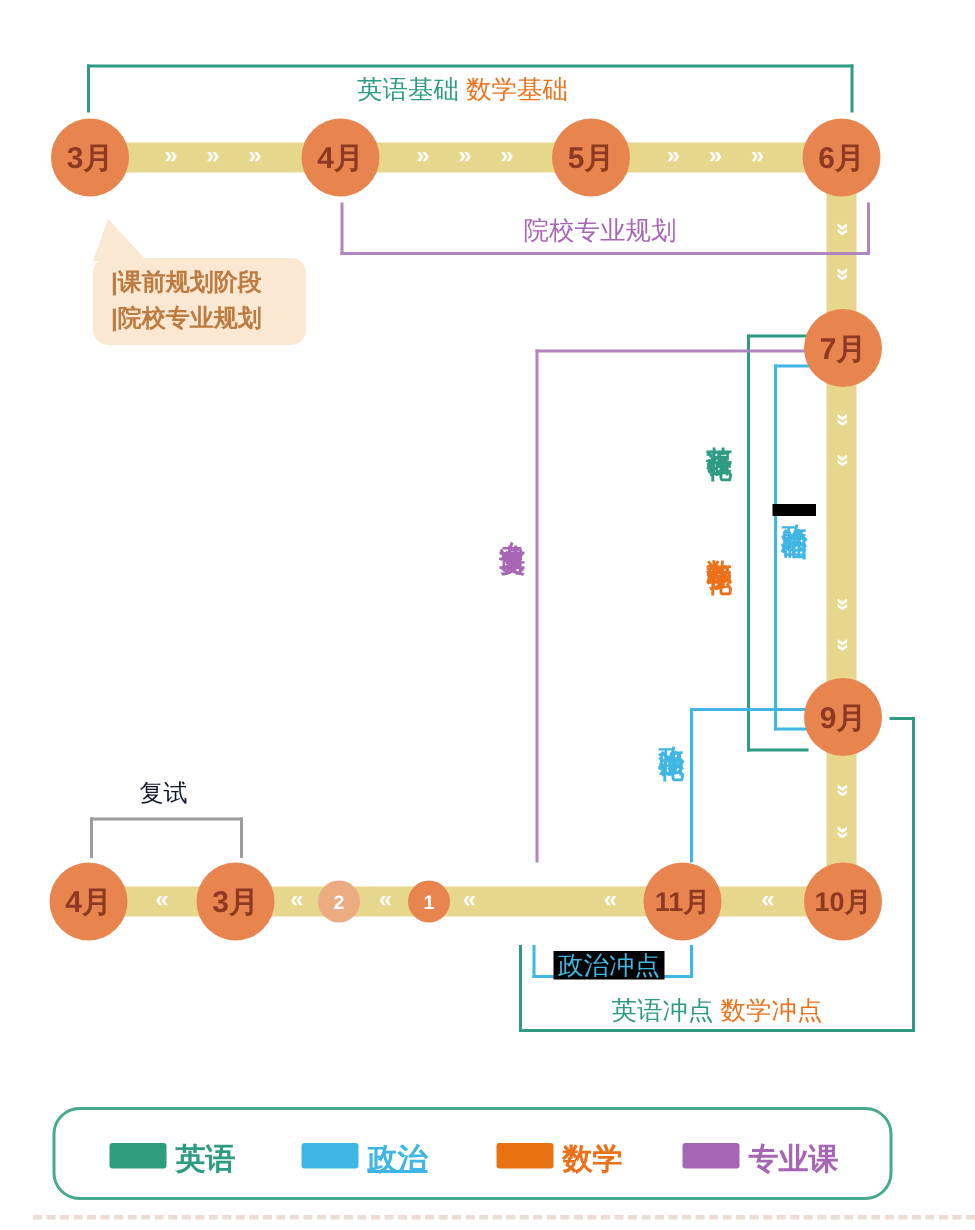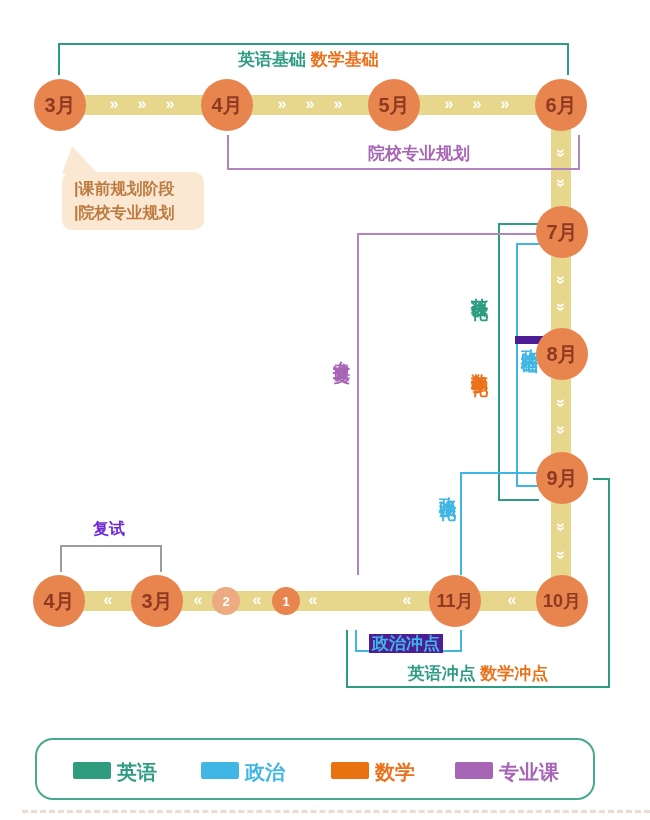--- a/index.html
+++ b/index.html
@@ -22,27 +22,27 @@
   .bracket{position:absolute;z-index:1;}
   .teal-l{border-left:2px solid #2E9C82;} .teal-r{border-right:2px solid #2E9C82;}
   .teal-t{border-top:2px solid #2E9C82;}  .teal-b{border-bottom:2px solid #2E9C82;}
   .cyan-l{border-left:2px solid #3FB6E3;} .cyan-r{border-right:2px solid #3FB6E3;}
   .cyan-t{border-top:2px solid #3FB6E3;}  .cyan-b{border-bottom:2px solid #3FB6E3;}
   .purp-l{border-left:2px solid #B285C0;} .purp-r{border-right:2px solid #B285C0;}
   .purp-t{border-top:2px solid #B285C0;}  .purp-b{border-bottom:2px solid #B285C0;}
   .gray-l{border-left:2px solid #9C9C9C;} .gray-r{border-right:2px solid #9C9C9C;}
   .gray-t{border-top:2px solid #9C9C9C;}
   
-  .plabel{position:absolute;font-weight:bold;font-size:17px;z-index:4;white-space:nowrap;}
+  .plabel{position:absolute;font-weight:normal;font-size:17px;z-index:4;white-space:nowrap;}
   .center{text-align:center;}
   .teal{color:#2E9C82;} .cyan{color:#3FB6E3;} .orange{color:#EB711B;}
-  .purple{color:#A765B5;} .gray{color:#6d28d9;}
+  .purple{color:#A765B5;} .gray{color:#0f172a;}
   .vlabel{position:absolute;writing-mode:vertical-rl;font-weight:bold;font-size:17px;
           letter-spacing:2px;z-index:4;white-space:nowrap;}
-  .onwhite{background:#4c1d95;padding:0 3px;}
+  .onwhite{background:#000000;padding:0 3px;}
   
   .callout{position:absolute;left:62px;top:172px;width:142px;height:58px;background:#FAE8D2;
            border-radius:10px;z-index:4;display:flex;flex-direction:column;justify-content:center;
            padding-left:12px;box-sizing:border-box;}
   .callout div{color:#BC7B40;font-weight:bold;font-size:16px;line-height:24px;}
   .callout-tail{position:absolute;left:62px;top:146px;width:36px;height:28px;background:#FAE8D2;
                 clip-path:polygon(28% 0,0 100%,100% 100%);z-index:3;}
   
   .legend-box{position:absolute;left:35px;top:738px;width:560px;height:62px;
               border:2px solid #47A98E;border-radius:18px;box-sizing:border-box;z-index:4;}
@@ -86,21 +86,21 @@
   <span class="chev" style="left:198px;top:601px;">«</span>
   <span class="chev" style="left:108px;top:601px;">«</span>
 
   <div class="bracket teal-t teal-l teal-r" style="left:58px;top:43px;width:507px;height:30px;"></div>
   <div class="plabel" style="left:238px;top:48px;">
     <span class="teal">英语基础</span>
     <span class="orange">数学基础</span>
   </div>
 
   <div class="bracket purp-b purp-l purp-r" style="left:227px;top:135px;width:349px;height:33px;"></div>
-  <div class="plabel purple center" style="left:330px;top:142px;width:140px;text-align:right;">院校专业规划</div>
+  <div class="plabel purple center" style="left:330px;top:142px;width:140px;">院校专业规划</div>
 
   <div class="callout-tail"></div>
   <div class="callout">
     <div>|课前规划阶段</div>
     <div>|院校专业规划</div>
   </div>
 
   <div class="bracket teal-l teal-t teal-b" style="left:498px;top:223px;width:39px;height:274px;"></div>
   <div class="vlabel teal" style="left:468px;top:284px;">英语强化</div>
   <div class="vlabel orange" style="left:468px;top:360px;">数学强化</div>
@@ -127,34 +127,33 @@
   <div class="plabel center" style="left:358px;top:662px;width:240px;">
     <span class="teal">英语冲点</span>
     <span class="orange">数学冲点</span>
   </div>
 
   <div class="node" style="left:34px;top:79px;">3月</div>
   <div class="node" style="left:201px;top:79px;">4月</div>
   <div class="node" style="left:368px;top:79px;">5月</div>
   <div class="node" style="left:535px;top:79px;">6月</div>
   <div class="node" style="left:536px;top:206px;">7月</div>
-  <div class="node" style="left:536px;top:328px;">8月</div>
   <div class="node" style="left:536px;top:452px;">9月</div>
   <div class="node wide" style="left:536px;top:575px;">10月</div>
   <div class="node wide" style="left:429px;top:575px;">11月</div>
   <div class="node small" style="left:272px;top:587px;">1</div>
   <div class="node small light" style="left:212px;top:587px;">2</div>
   <div class="node" style="left:131px;top:575px;">3月</div>
   <div class="node" style="left:33px;top:575px;">4月</div>
 
   <div class="legend-box"></div>
   <div class="swatch" style="left: 73px; background: rgb(46, 156, 125);"></div>
   <div class="legend-label teal" style="left:117px;">英语</div>
   <div class="swatch" style="left: 201px; background: rgb(63, 182, 227);"></div>
-  <div class="legend-label cyan" style="left:245px;">政治</div>
+  <div class="legend-label cyan" style="left:245px;text-decoration:underline;">政治</div>
   <div class="swatch" style="left: 331px; background: rgb(232, 114, 15);"></div>
   <div class="legend-label orange" style="left:375px;">数学</div>
   <div class="swatch" style="left: 455px; background: rgb(167, 101, 181);"></div>
   <div class="legend-label purple" style="left:499px;">专业课</div>
 
   <div class="torn-edge"></div>
 
 </div>
 
 </body></html>

